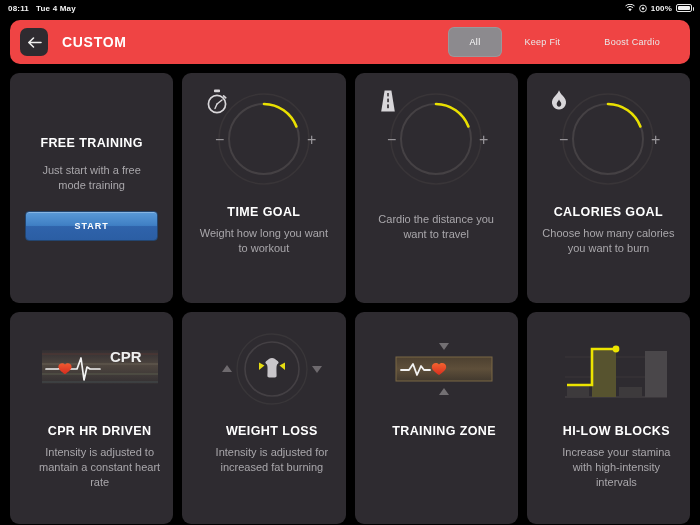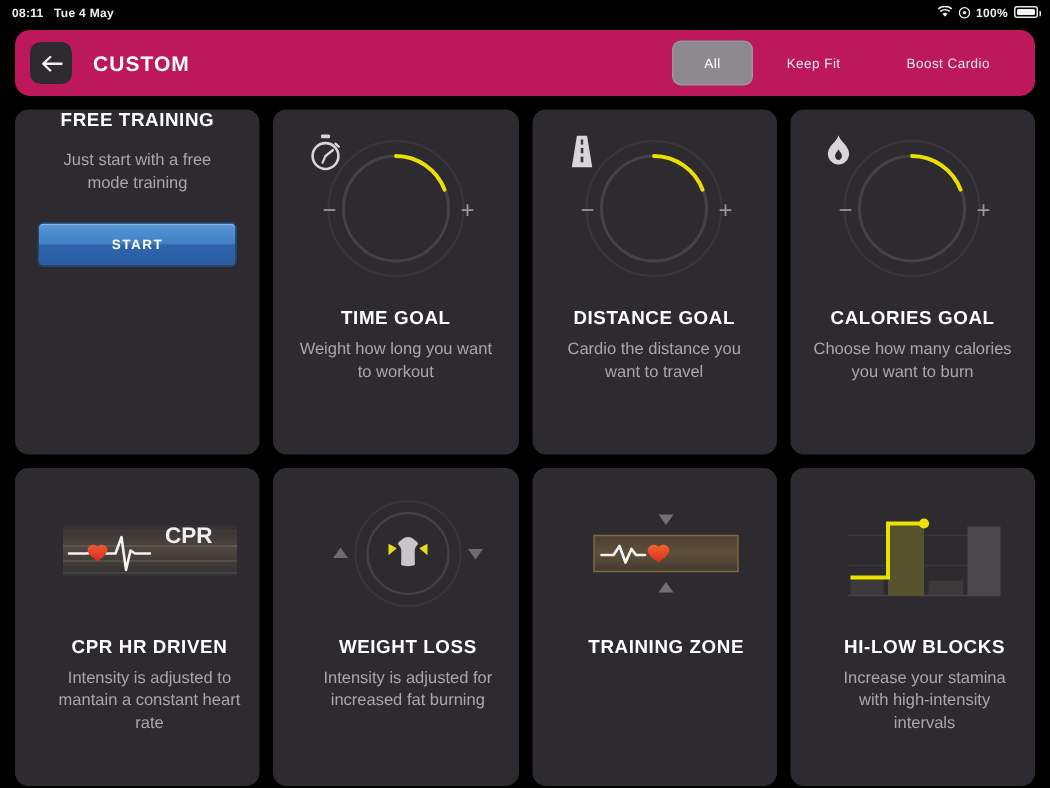--- a/index.html
+++ b/index.html
@@ -34,21 +34,21 @@
   }
   .battery-fill {
     position:absolute; left:1px; top:1px; bottom:1px; right:1px;
     background:#f2f2f2; border-radius:1px;
   }
 
   
   .header {
     margin:4px 10px 0 10px;
     height:44px;
-    background:#be185d;
+    background:#ef4444;
     border-radius:10px;
     display:flex; align-items:center;
     padding:0 8px 0 10px;
   }
   .back-btn {
     width:28px; height:28px;
     border-radius:7px;
     background:#2e2b30;
     display:flex; align-items:center; justify-content:center;
     cursor:pointer; flex:0 0 auto;
@@ -94,21 +94,21 @@
   .card {
     background:#2e2b30;
     border-radius:9px;
     display:flex; flex-direction:column; align-items:center;
     cursor:pointer;
     overflow:hidden;
     position:relative;
   }
 
   
-  .card-free { justify-content:flex-start; padding:0 12px; }
+  .card-free { justify-content:center; padding:0 12px; }
   .card-free .c-title { margin-bottom:6px; }
   .start-btn {
     margin-top:18px;
     width:133px; height:30px;
     border-radius:4px;
     background:linear-gradient(180deg,#5a9ad8 0%,#3f7fc4 48%,#2f63ab 52%,#2b5ea4 100%);
     border:1px solid #1f4madeup;
     border:1px solid #23456f;
     color:#fff;
     font-size:9px; font-weight:bold; letter-spacing:1px;
@@ -243,21 +243,20 @@
       <div class="glyph">
         <svg width="22" height="24" viewBox="0 0 22 24">
           <path d="M7.6 1.5h6.8l3.4 21H4.2z" fill="#d8d6d9"></path>
           <rect x="10.2" y="4" width="1.6" height="3.4" fill="#3a3639"></rect>
           <rect x="10.2" y="9.6" width="1.7" height="3.6" fill="#3a3639"></rect>
           <rect x="10.1" y="15.4" width="1.8" height="3.8" fill="#3a3639"></rect>
         </svg>
       </div>
     </div>
     <div class="goal-text">
-      <div class="c-title">DISTANCE GOAL</div>
       <div class="c-desc">Cardio the distance you want to travel</div>
     </div>
   </div>
 
   <div class="card card-goal">
     <div class="dial">
       <svg width="118" height="100" viewBox="0 0 118 100">
         <circle cx="59" cy="50" r="45" stroke="#393538" stroke-width="1.5" fill="none"></circle>
         <circle cx="59" cy="50" r="35" stroke="#454144" stroke-width="2" fill="none"></circle>
         <path d="M59 15 A35 35 0 0 1 91.4 37.5" stroke="#e9e000" stroke-width="2.6" fill="none" stroke-linecap="round"></path>

